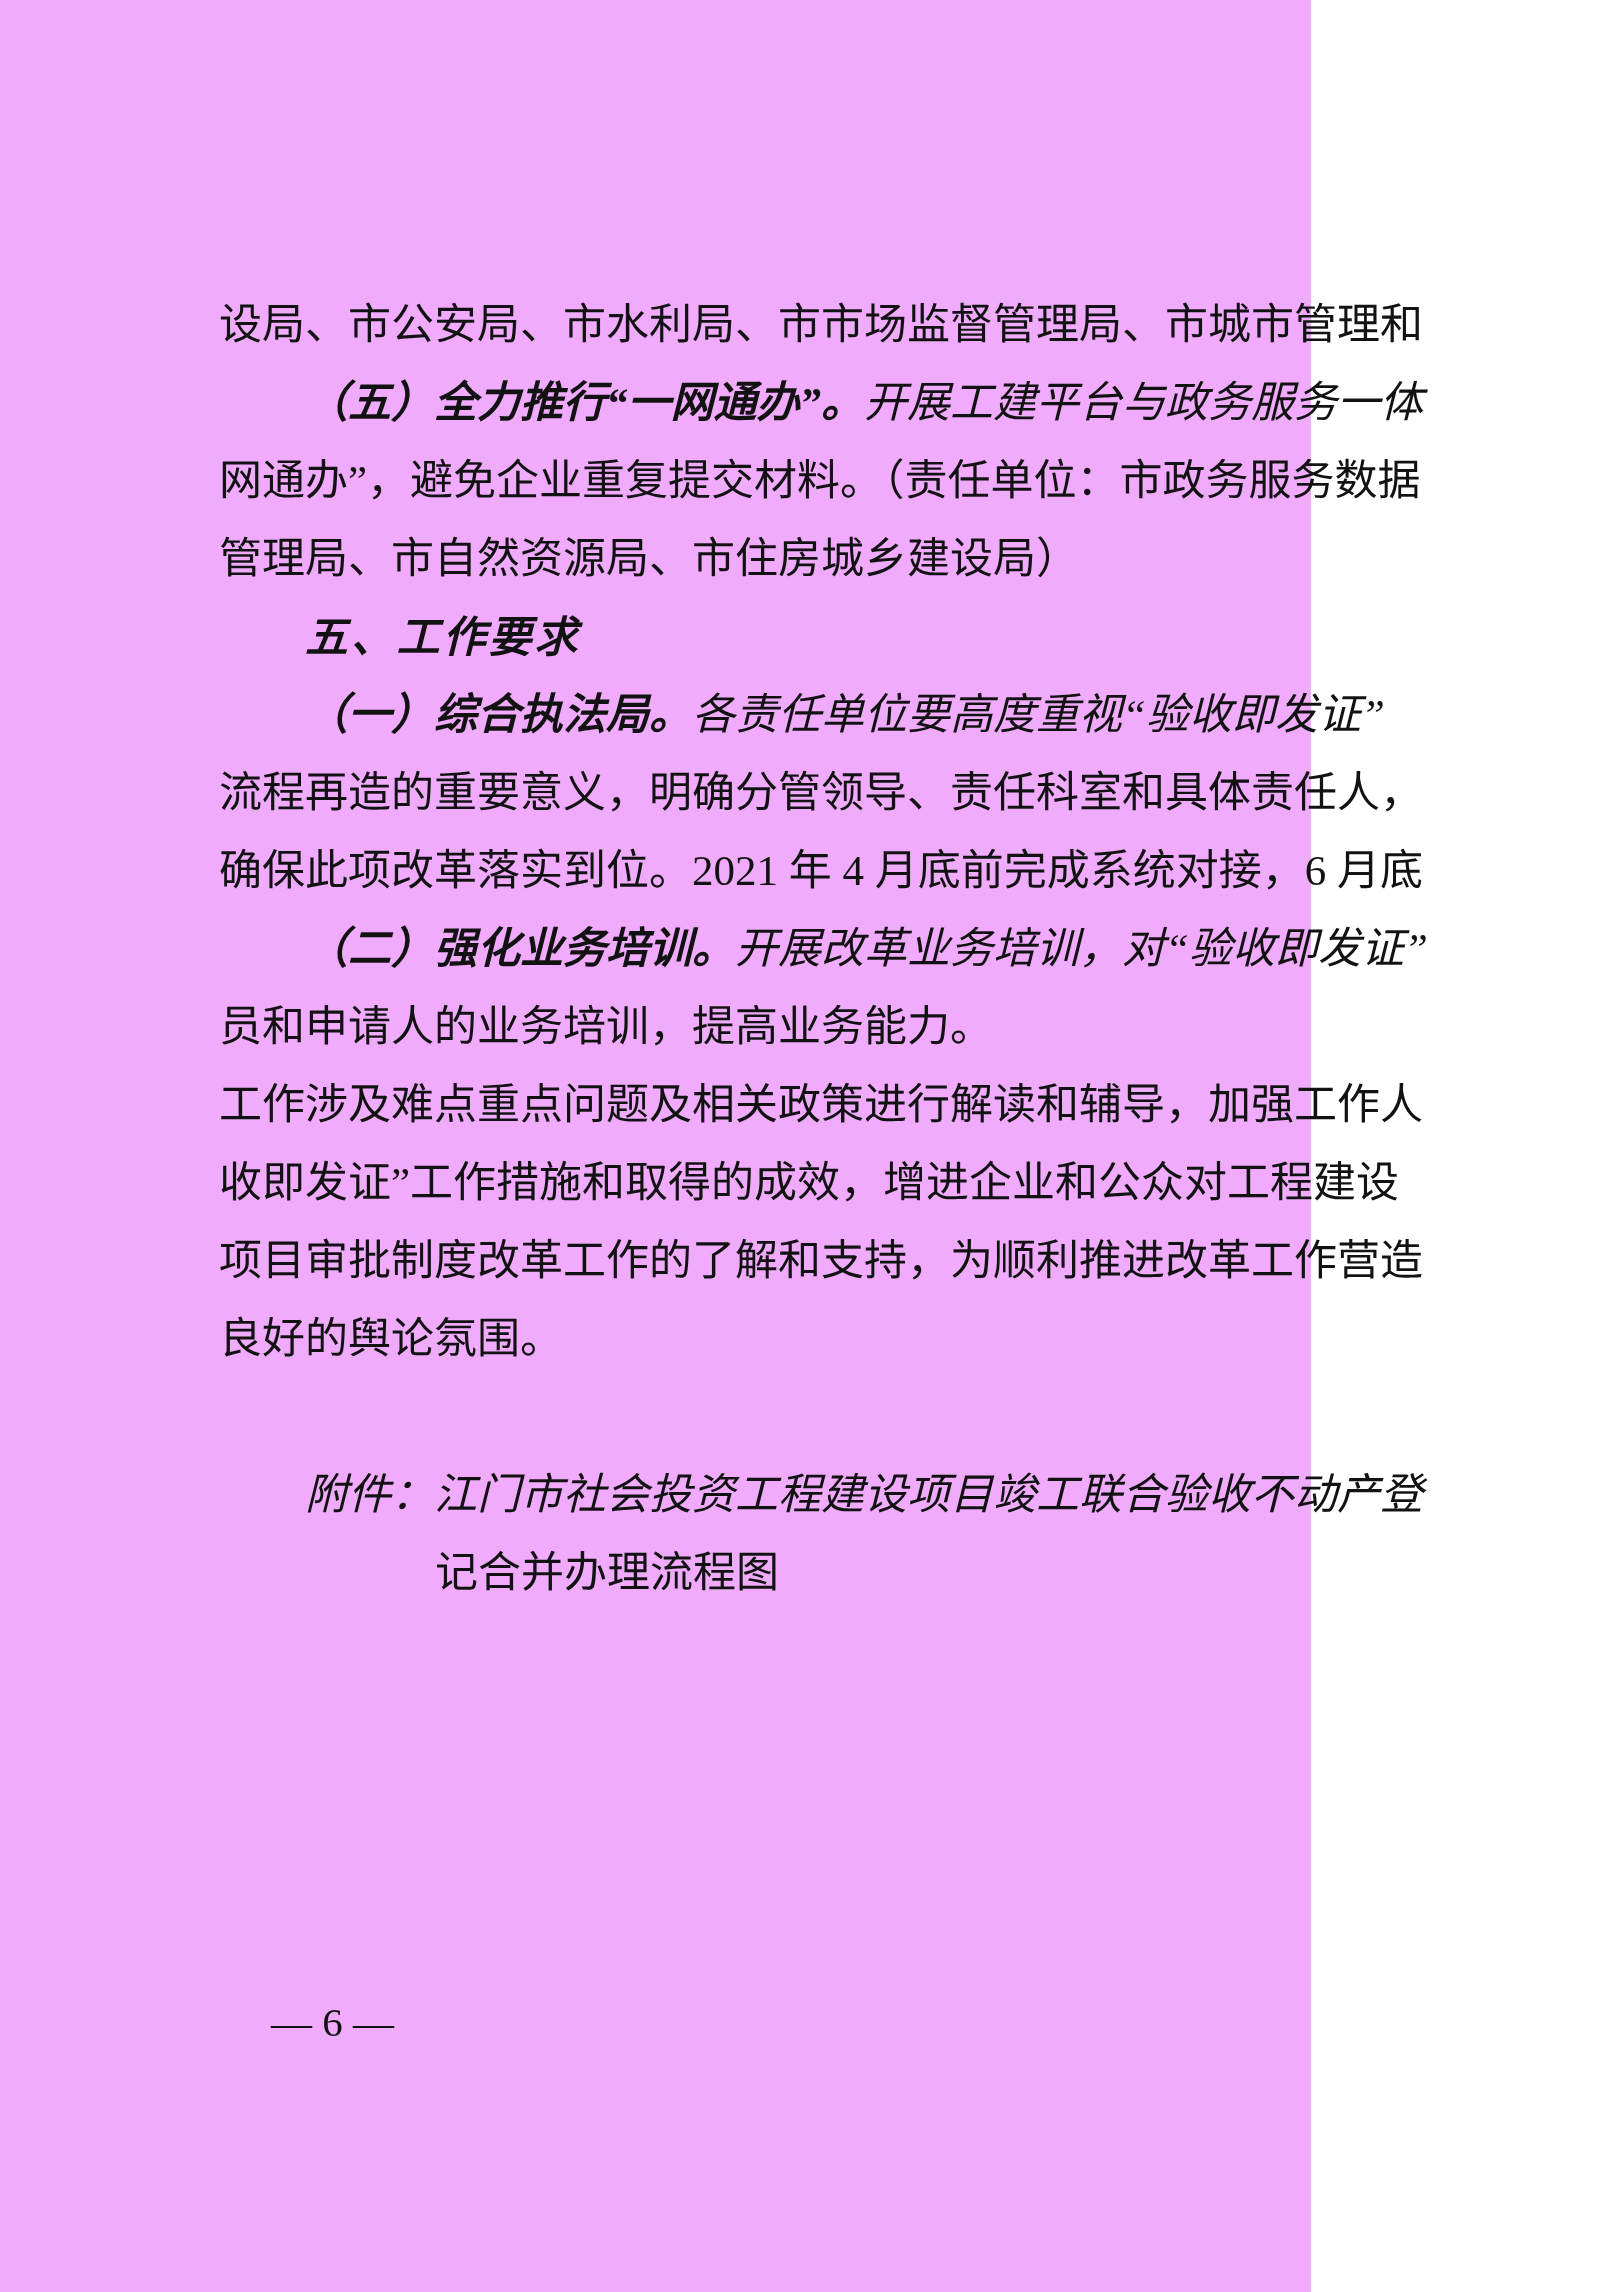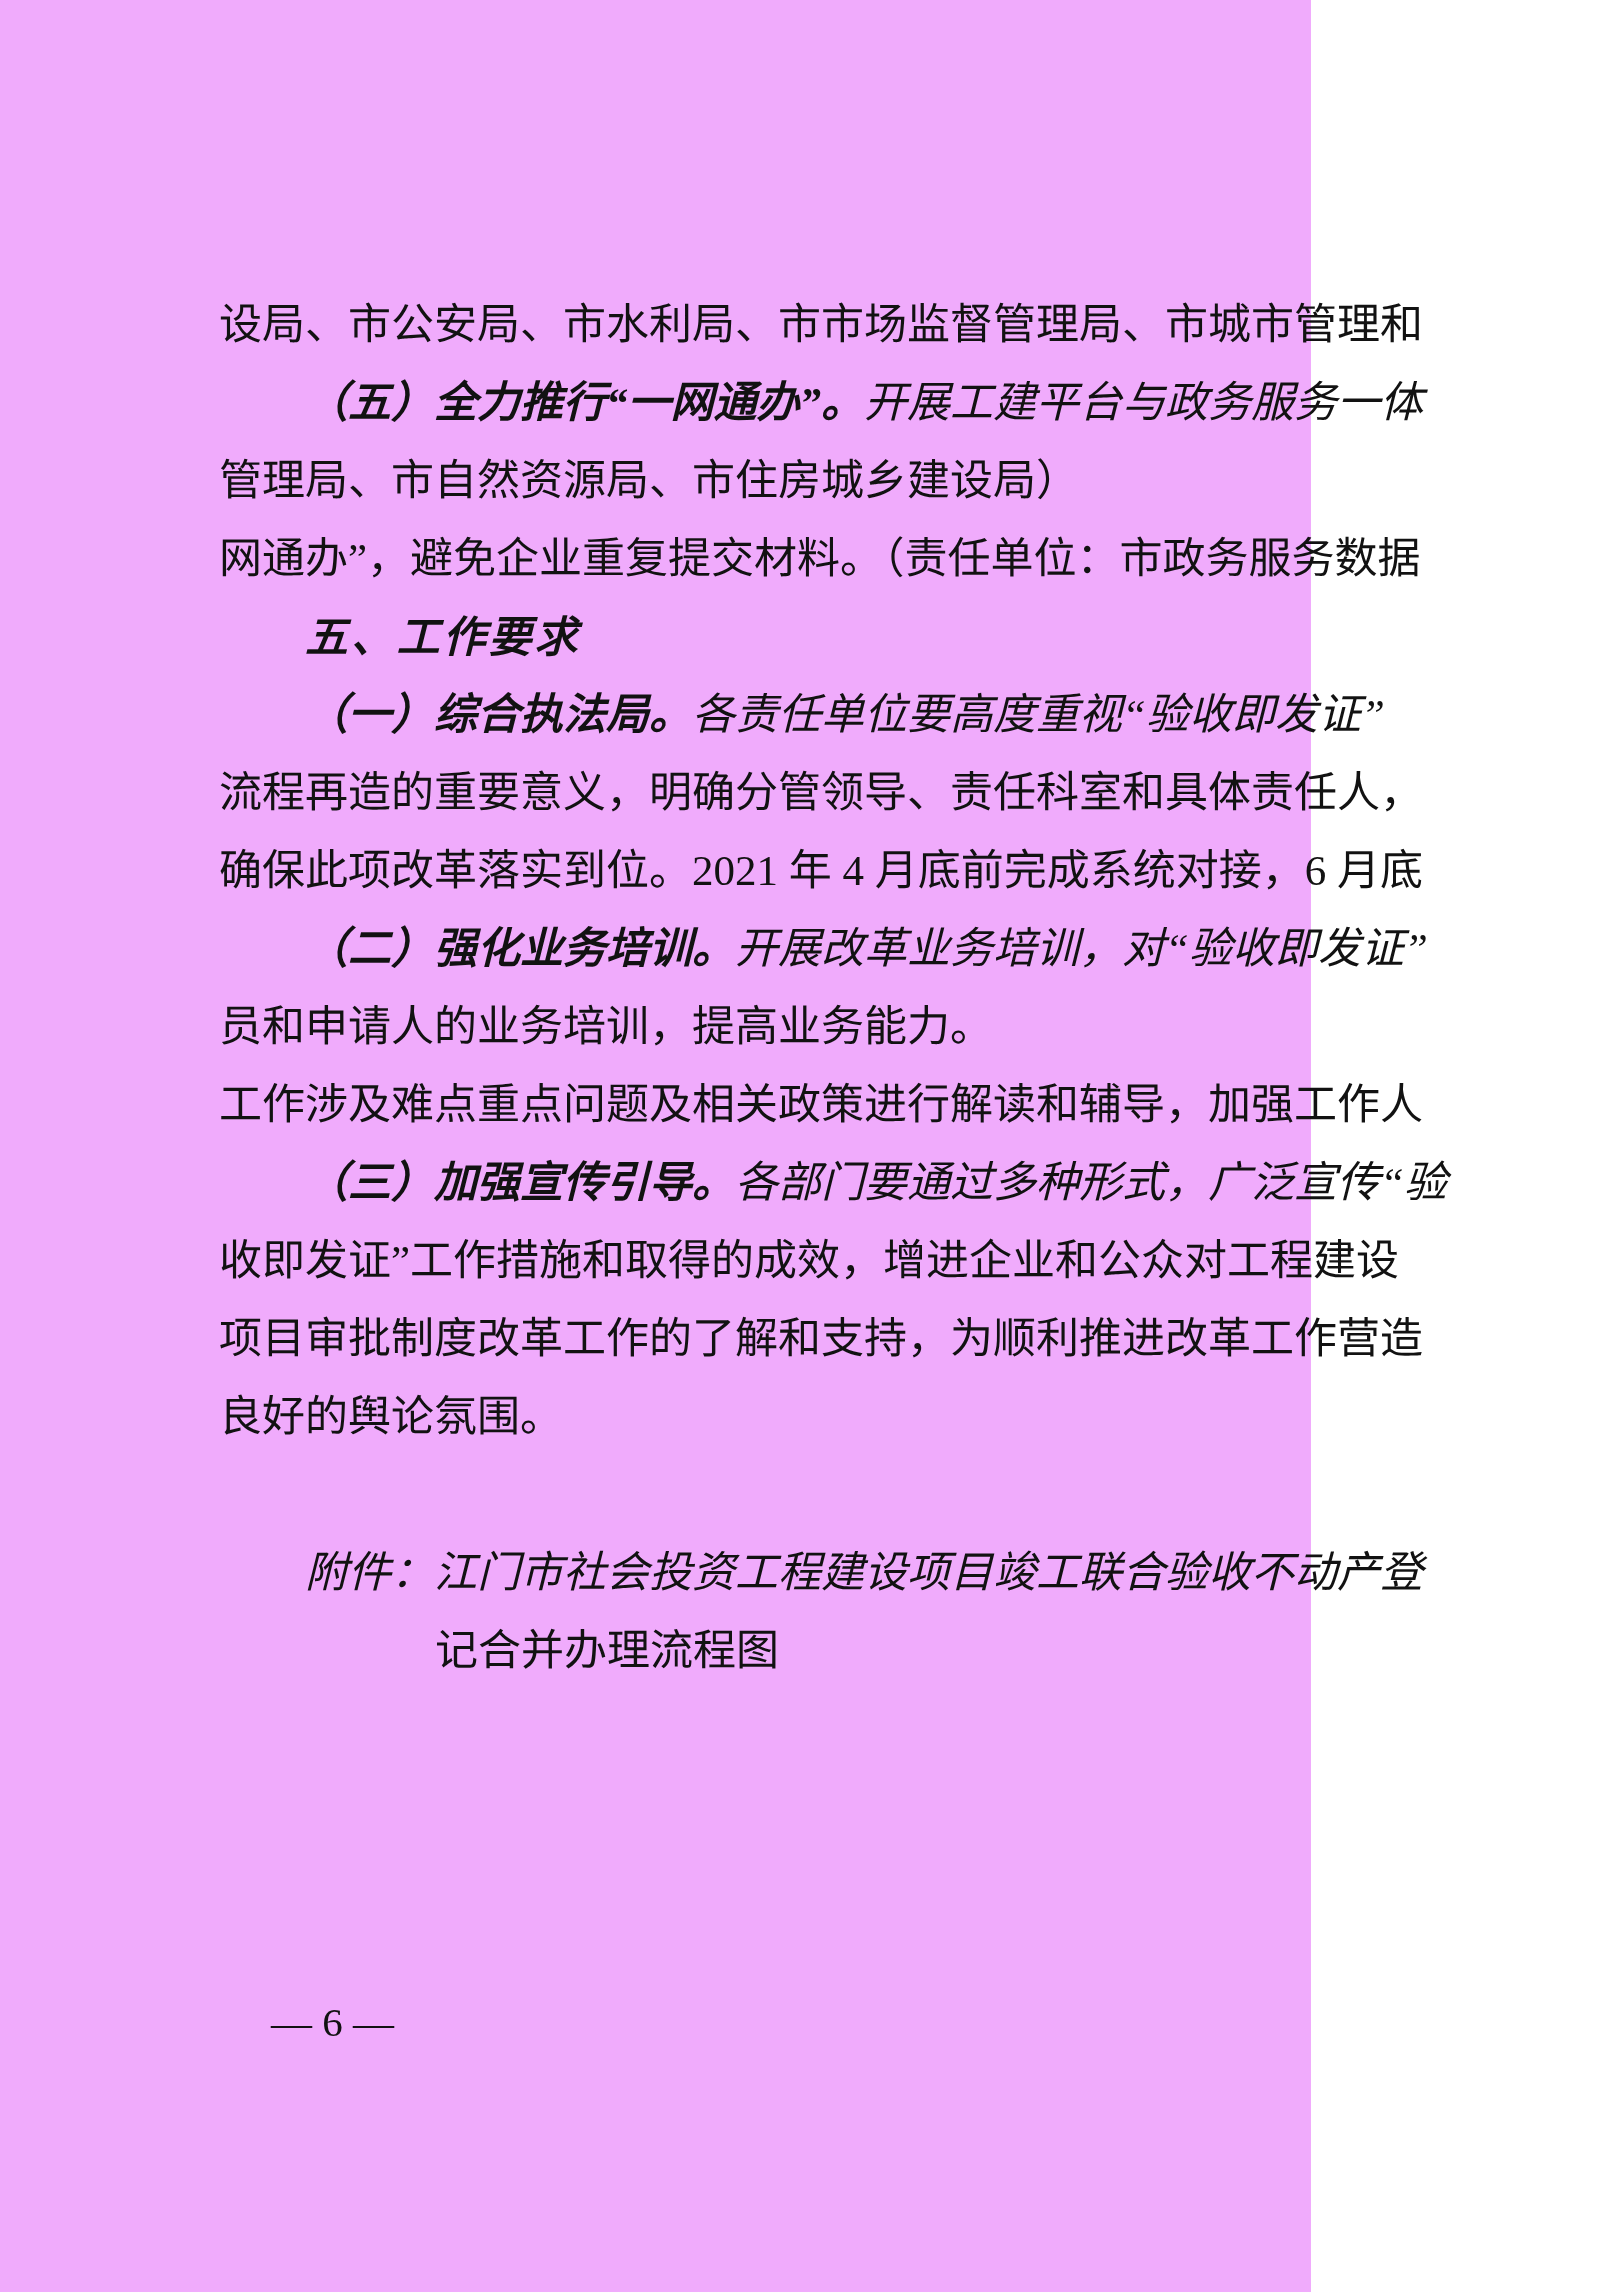--- a/index.html
+++ b/index.html
@@ -56,40 +56,39 @@
 
 <div class="doc-page">
   <div class="body-text">
 
     <div class="line"><span class="lead"></span><span>设局、市公安局、市水利局、市市场监督管理局、市城市管理和</span></div>
 
 
     <div class="line indent-2"><span class="lead">（五）全力推行“一网通办”。</span><span>开展工建平台与政务服务一体</span></div>
 
 
+    <div class="line"><span class="lead"></span><span>网通办”，避免企业重复提交材料。（责任单位：市政务服务数据</span></div>
+
     <div class="line"><span class="lead"></span><span>管理局、市自然资源局、市住房城乡建设局）</span></div>
-
-    <div class="line"><span class="lead"></span><span>网通办”，避免企业重复提交材料。（责任单位：市政务服务数据</span></div>
 
     <div class="line indent-2 heading"><span class="lead">五、工作要求</span><span></span></div>
 
     <div class="line indent-2"><span class="lead">（一）综合执法局。</span><span>各责任单位要高度重视“验收即发证”</span></div>
 
     <div class="line"><span class="lead"></span><span>流程再造的重要意义，明确分管领导、责任科室和具体责任人，</span></div>
 
     <div class="line"><span class="lead"></span><span>确保此项改革落实到位。2021 年 4 月底前完成系统对接，6 月底</span></div>
 
 
     <div class="line indent-2"><span class="lead">（二）强化业务培训。</span><span>开展改革业务培训，对“验收即发证”</span></div>
 
     <div class="line"><span class="lead"></span><span>员和申请人的业务培训，提高业务能力。</span></div>
 
     <div class="line"><span class="lead"></span><span>工作涉及难点重点问题及相关政策进行解读和辅导，加强工作人</span></div>
 
-    <div class="line indent-2"><span class="lead">（三）加强宣传引导。</span><span>各部门要通过多种形式，广泛宣传“验</span></div>
 
     <div class="line"><span class="lead"></span><span>收即发证”工作措施和取得的成效，增进企业和公众对工程建设</span></div>
 
     <div class="line"><span class="lead"></span><span>项目审批制度改革工作的了解和支持，为顺利推进改革工作营造</span></div>
 
     <div class="line"><span class="lead"></span><span>良好的舆论氛围。</span></div>
 
     <div class="line"><span></span></div>
 
     <div class="line indent-2"><span class="lead"></span><span>附件：江门市社会投资工程建设项目竣工联合验收不动产登</span></div>

